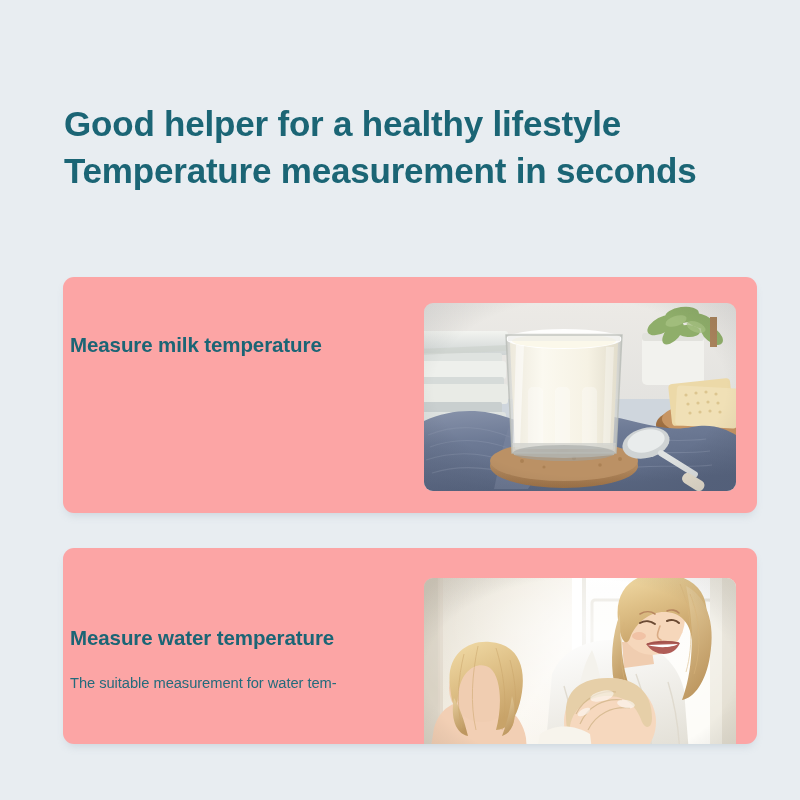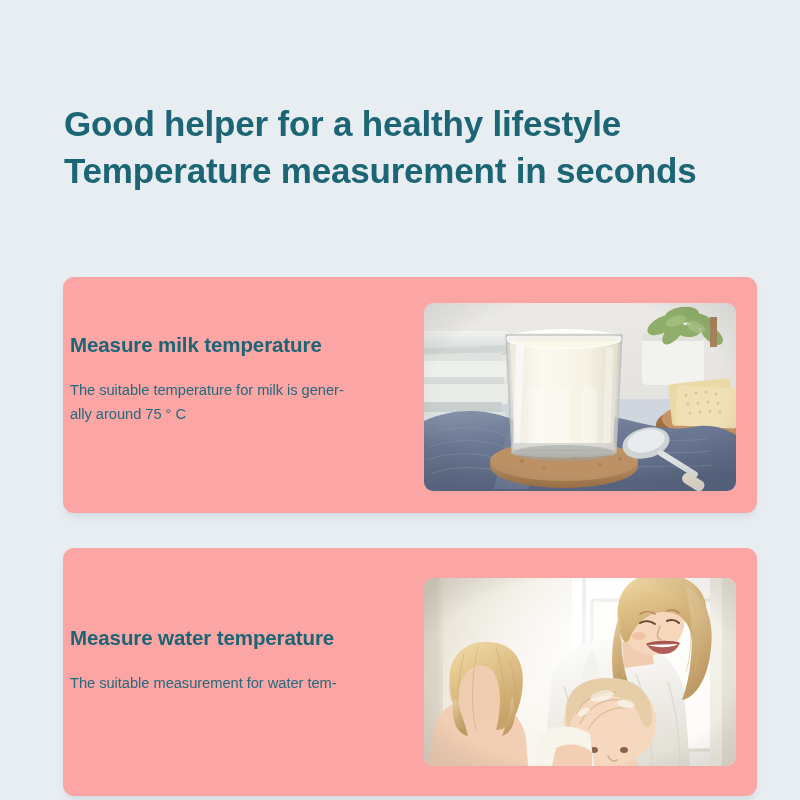--- a/index.html
+++ b/index.html
@@ -36,21 +36,21 @@
   .card {
     position: absolute;
     left: 63px;
     width: 694px;
     background: #fca5a5;
     border-radius: 11px;
     box-shadow: 0 5px 9px -3px rgba(140,160,175,0.30);
     overflow: hidden;
   }
   .card-1 { top: 277px; height: 236px; }
-  .card-2 { top: 548px; height: 248px; }
+  .card-2 { top: 548px; height: 196px; }
 
   .card-text {
     position: absolute;
     left: 7px;
     width: 350px;
   }
   .card-1 .card-text { top: 55px; }
   .card-2 .card-text { top: 77px; }
 
   .card-title {
@@ -86,24 +86,20 @@
 
 <div class="headline">
   <div class="headline-line">Good helper for a healthy lifestyle</div>
   <div class="headline-line">Temperature measurement in seconds</div>
 </div>
 
 <div class="card card-1">
 
   <div class="card-text">
     <div class="card-title">Measure milk temperature</div>
-    <div class="card-desc">
-      <span class="line">The suitable temperature for milk is gener-</span>
-      <span class="line">ally around 75  ° C</span>
-    </div>
   </div>
 
   <div class="photo">
     <svg class="photo-svg" viewBox="0 0 312 188" preserveAspectRatio="xMidYMid slice">
       <defs>
         <linearGradient id="m-bg" x1="0" y1="0" x2="0" y2="1">
           <stop offset="0" stop-color="#eceae6"></stop>
           <stop offset="0.55" stop-color="#e3e2df"></stop>
           <stop offset="1" stop-color="#d3d7dc"></stop>
         </linearGradient>

